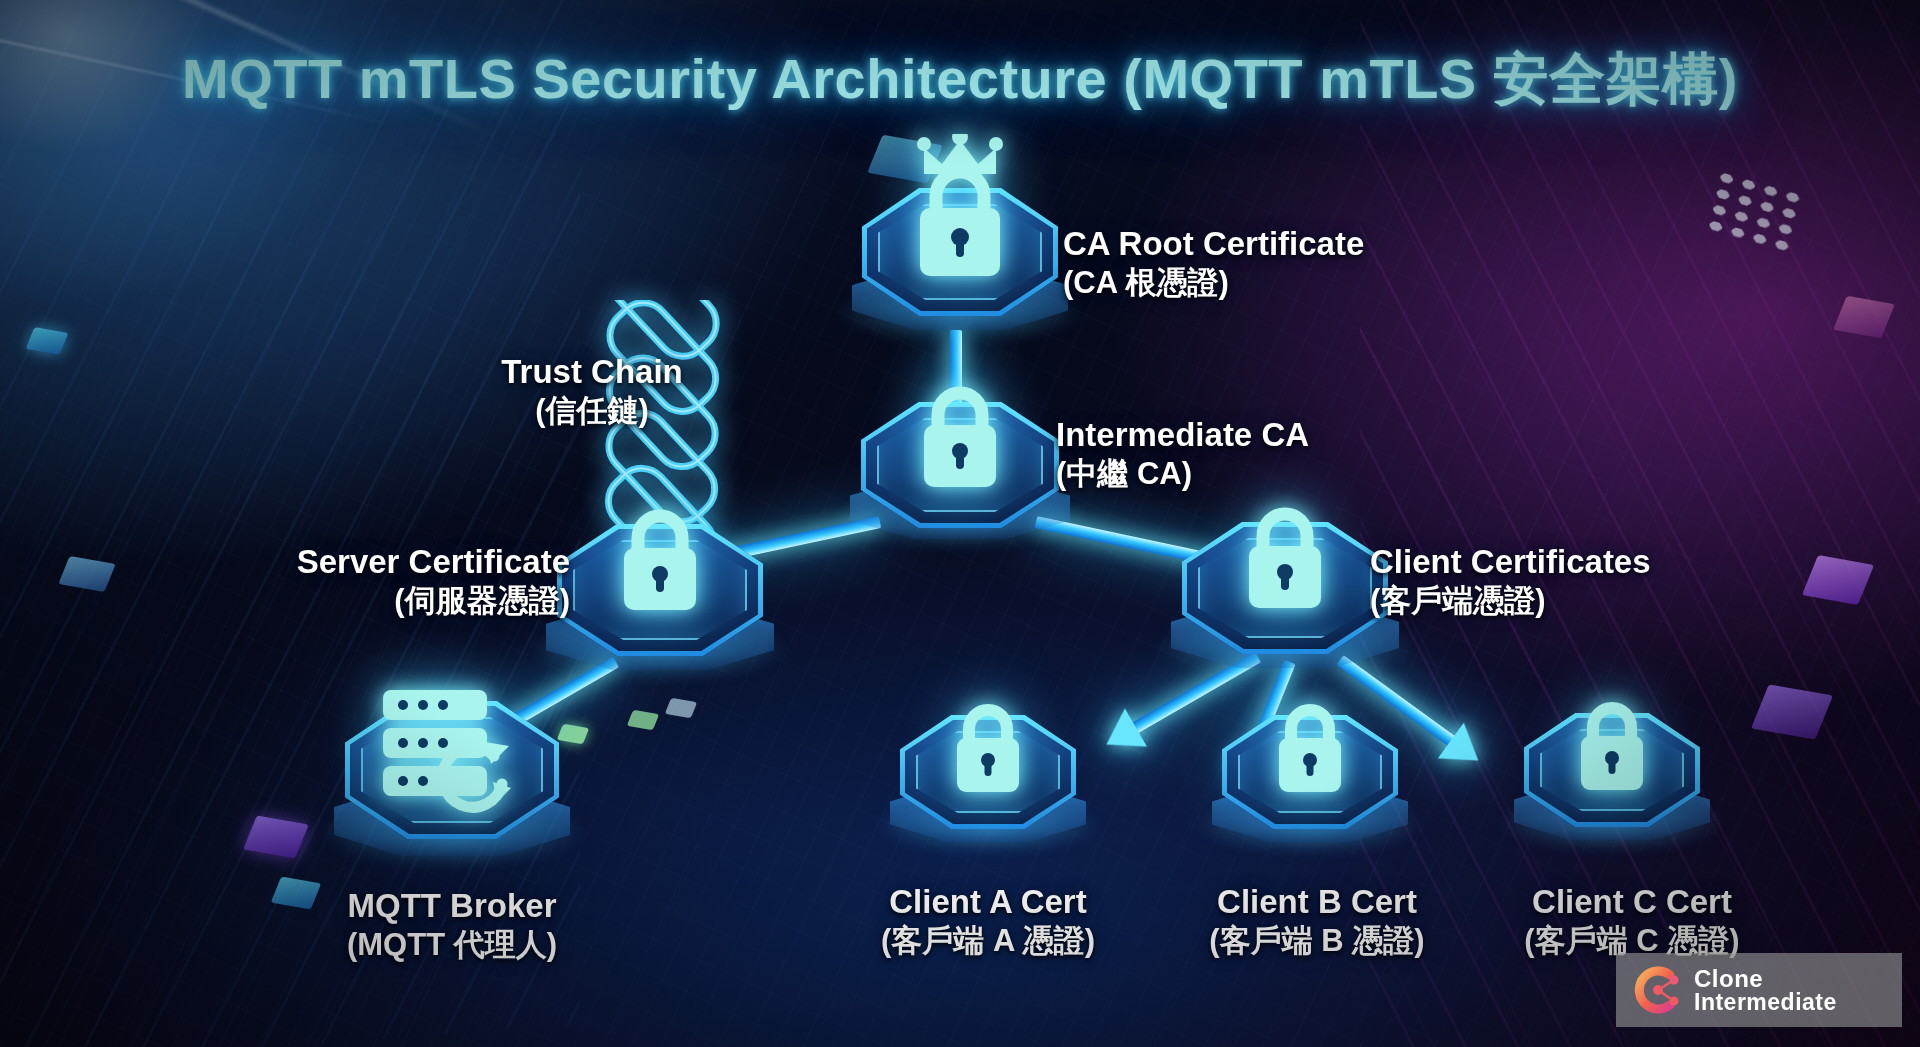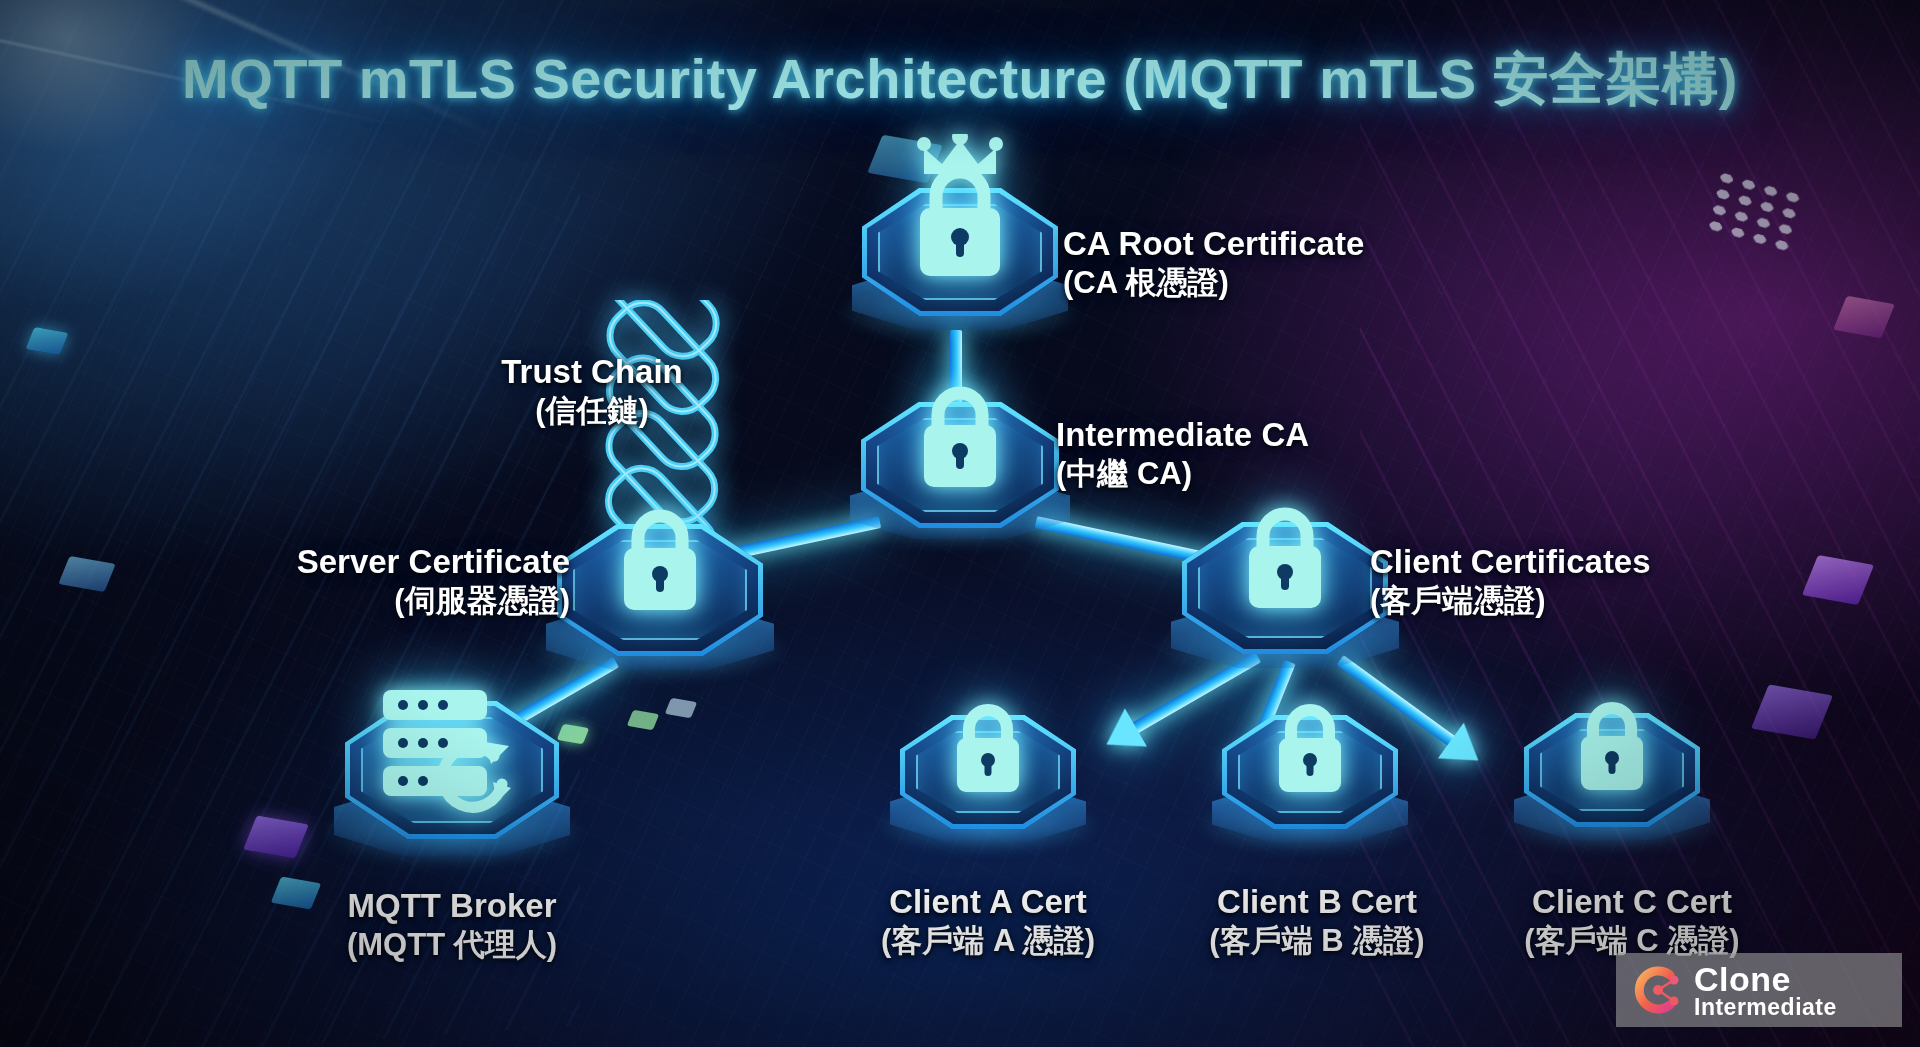--- a/index.html
+++ b/index.html
@@ -103,21 +103,21 @@
   .label .l2{font-size:31px;}
   .label.c{text-align:center; transform:translateX(-50%);}
   .label.l{text-align:left;}
   .label.r{text-align:right; transform:translateX(-100%);}
 
   
   .wm{position:absolute; right:18px; bottom:20px; width:286px; height:74px;
     background:rgba(150,150,150,.62); display:flex; align-items:center; gap:10px; padding:0 14px;}
   .wm-logo{width:54px; height:54px; flex:0 0 auto;}
   .wm-text{display:flex; flex-direction:column; line-height:1; color:#fff;}
-  .wm-text .t1{font-size:34px; font-weight:bold; letter-spacing:.5px;}
+  .wm-text .t1{font-size:24px; font-weight:bold; letter-spacing:.5px;}
   .wm-text .t2{font-size:23px; font-weight:bold; letter-spacing:.5px;}
 </style>
 </head>
 <body>
 
 <div id="stage">
 
   <div class="bg-base"></div>
   <div class="bg-circuit"></div>
   <div class="bg-panelsL"></div>

